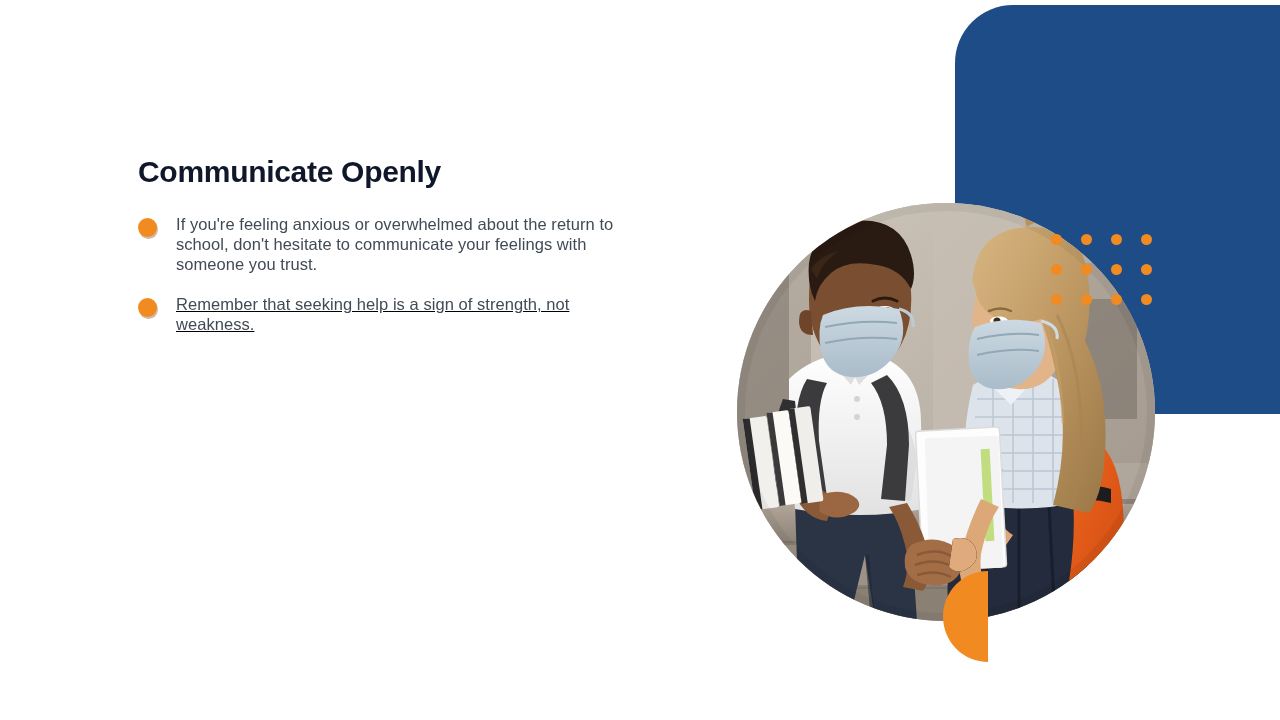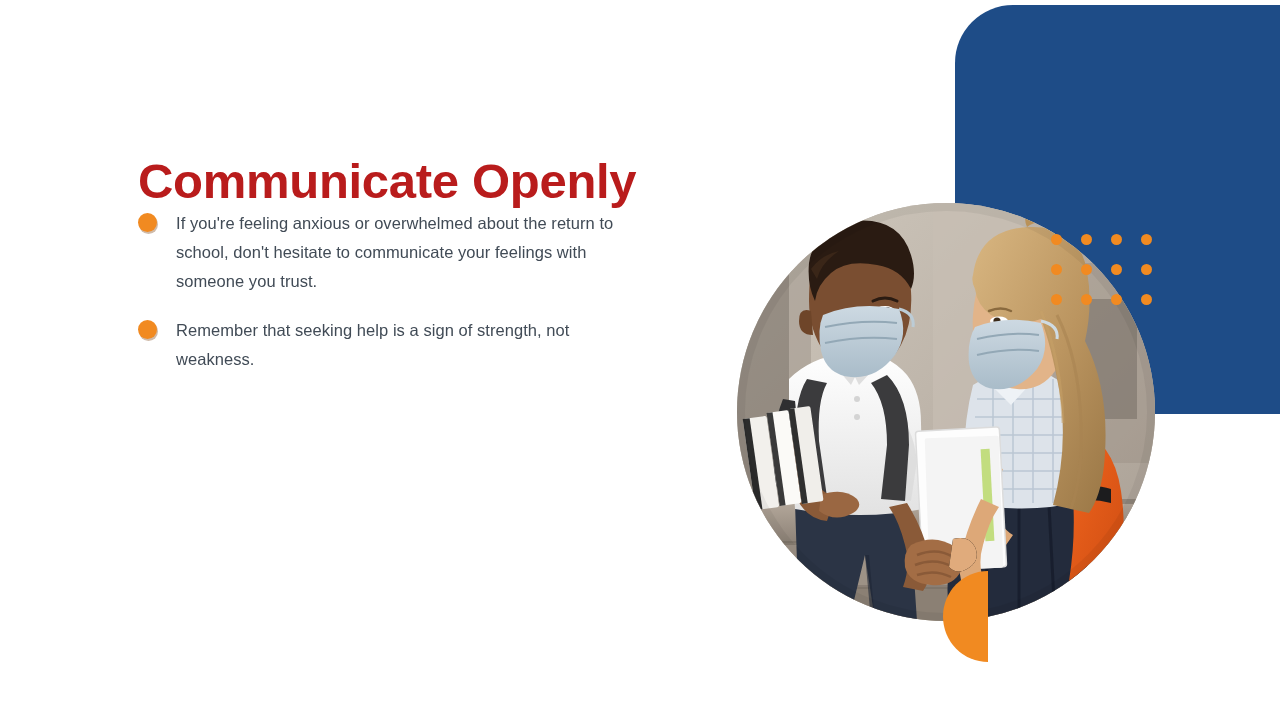--- a/index.html
+++ b/index.html
@@ -61,46 +61,47 @@
   }
 
   
   .content{
     position:absolute;
     left:138px; top:155px;
     width:480px;
     z-index:5;
   }
   .title{
-    font-size:49px;
+    font-size:30px;
     font-weight:bold;
-    color:#b91c1c;
+    color:#0f172a;
     letter-spacing:-0.3px;
     line-height:1.1;
+    margin-bottom:26px;
     white-space:nowrap;
   }
   .bullets{ list-style:none; }
   .bullet{
     display:flex;
     align-items:flex-start;
     margin-bottom:20px;
   }
-  .bullet:last-child{ margin-bottom:0; }
+  .bullet:last-child{ margin-bottom:0;text-decoration:underline; }
   .bullet-marker{
     flex:0 0 auto;
     width:19px; height:19px;
     border-radius:50%;
     background:#F18A21;
     margin-top:4px;
     margin-right:19px;
     box-shadow:1px 2px 0 rgba(120,60,10,0.35);
   }
   .bullet-text{
     font-size:16.5px;
-    line-height:29px;
+    line-height:20px;
     color:#414B56;
     letter-spacing:0.05px;
   }
 </style>
 </head>
 <body>
 
 <div class="slide">
 
   <div class="blue-panel"></div>

